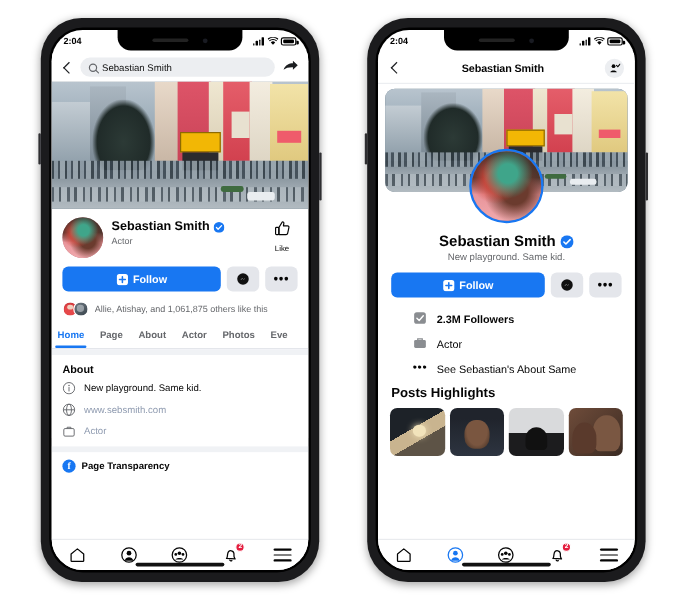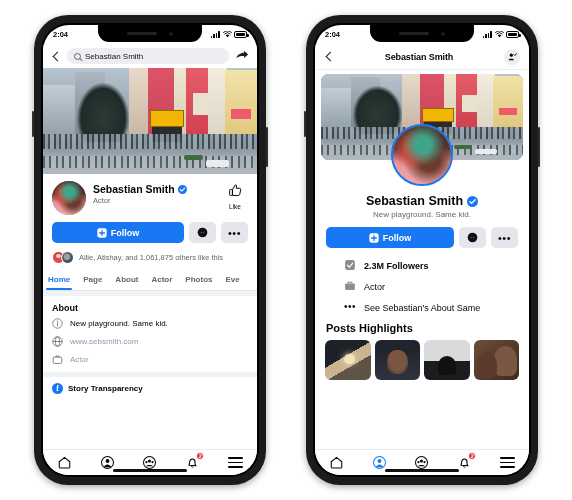--- a/index.html
+++ b/index.html
@@ -450,21 +450,21 @@
               </svg>
               <span class="info-txt muted">Actor</span>
             </div>
 
           </div>
 
           <div class="sep"></div>
 
           <div class="transparency">
             <span class="fb-dot">f</span>
-            <span class="transparency-txt">Story Transparency</span>
+            <span class="transparency-txt">Page Transparency</span>
           </div>
         </div>
 
         <div class="tabbar">
           <span class="tabicon">
             <svg viewBox="0 0 20 20">
               <path d="M3 9 L10 3.2 L17 9 L17 16.4 C17 16.9 16.6 17.2 16.2 17.2 L3.8 17.2 C3.4 17.2 3 16.9 3 16.4 Z" fill="none" stroke="#050505" stroke-width="1.4" stroke-linejoin="round"></path>
             </svg>
           </span>
           <span class="tabicon">

